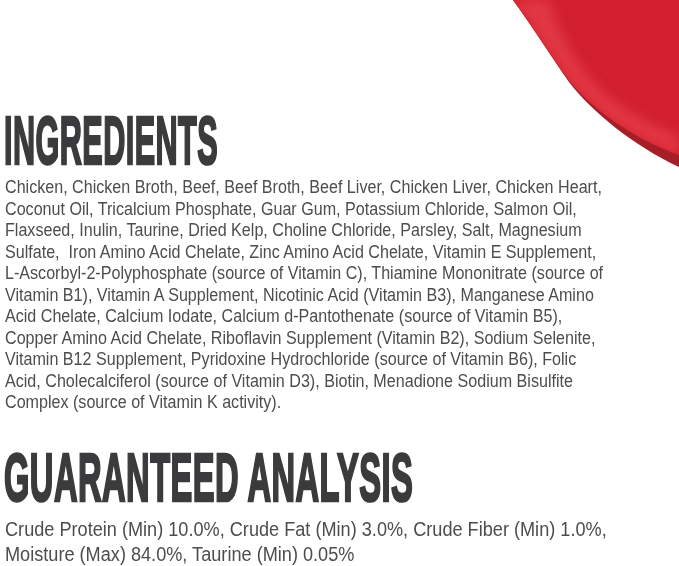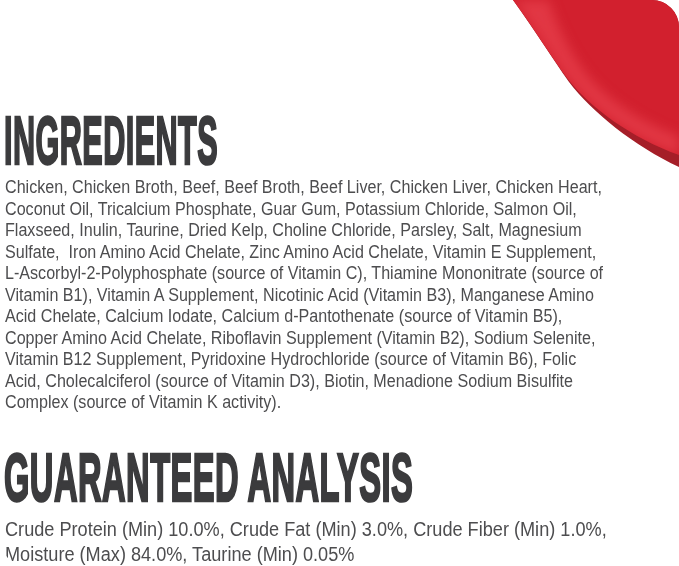--- a/index.html
+++ b/index.html
@@ -7,21 +7,20 @@
     padding: 0;
     background: #ffffff;
   }
   .page {
     position: relative;
     width: 679px;
     height: 566px;
     background: #ffffff;
     overflow: hidden;
     font-family: "Liberation Sans", sans-serif;
-    border-radius: 27px;
   }
   .swoosh {
     position: absolute;
     top: 0;
     left: 0;
     width: 679px;
     height: 200px;
     display: block;
   }
   .heading {

